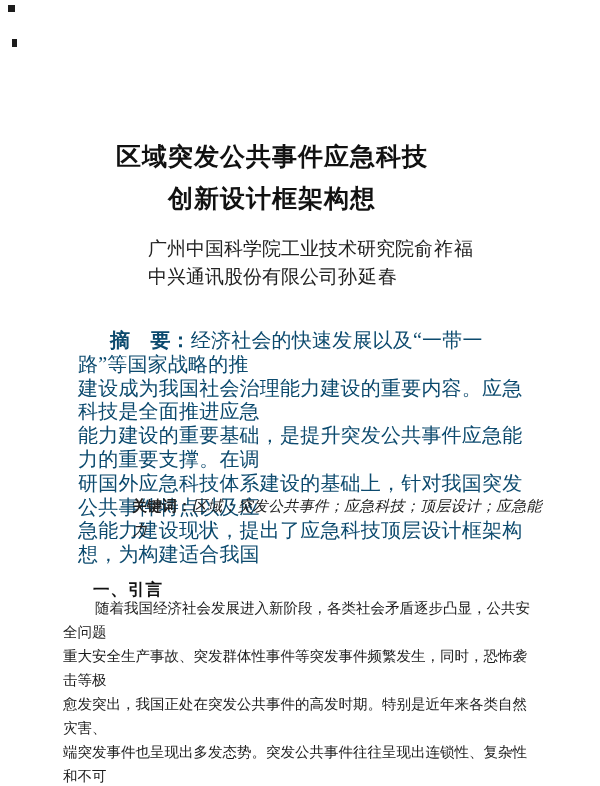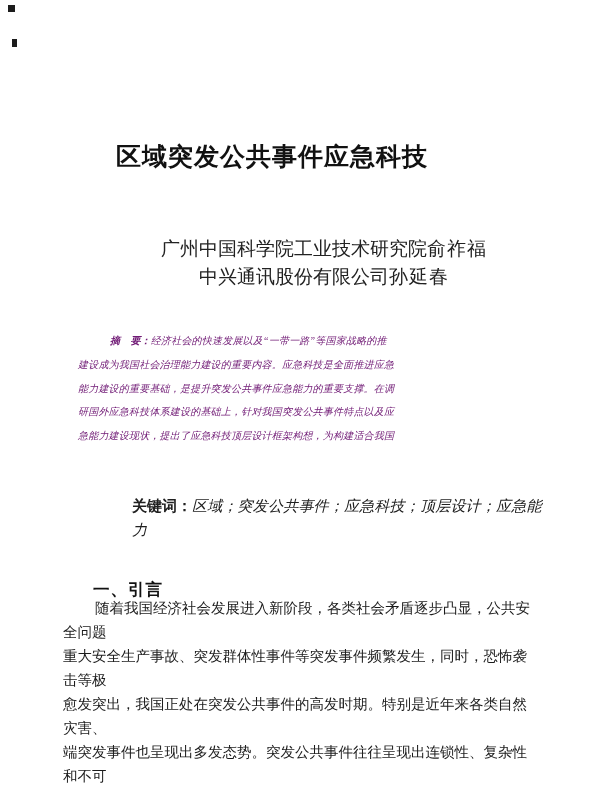--- a/index.html
+++ b/index.html
@@ -40,37 +40,36 @@
   .authors {
     position: absolute;
     top: 235px;
     left: 148px;
     width: 352px;
     font-size: 19px;
     color: #222222;
   }
   .author-row {
     display: flex;
-    justify-content: center;
+    justify-content: flex-start;
     line-height: 27.5px;
   }
   .author-row .name {
     letter-spacing: 1px;
   }
 
   .abstract {
     position: absolute;
     top: 329px;
     left: 78px;
     width: 446px;
-    font-size: 10px;
+    font-size: 20px;
     line-height: 23.8px;
-    font-style: italic;
     letter-spacing: 0.2px;
-    color: #701a75;
+    color: #0c4a6e;
   }
   .abs-line.first {
     text-indent: 32px;
   }
   .abs-label {
     font-weight: bold;
   }
 
   .keywords {
     position: absolute;
@@ -120,20 +119,21 @@
 </head>
 <body>
 
 <div class="page">
 
   <div class="speck speck-1"></div>
   <div class="speck speck-2"></div>
 
   <div class="title">
     <div class="title-line">区域突发公共事件应急科技</div>
+    <div class="title-line">创新设计框架构想</div>
   </div>
 
   <div class="authors">
     <div class="author-row">
       <span class="affil">广州中国科学院工业技术研究院</span>
       <span class="name">俞祚福</span>
     </div>
     <div class="author-row">
       <span class="affil">中兴通讯股份有限公司</span>
       <span class="name">孙延春</span>

